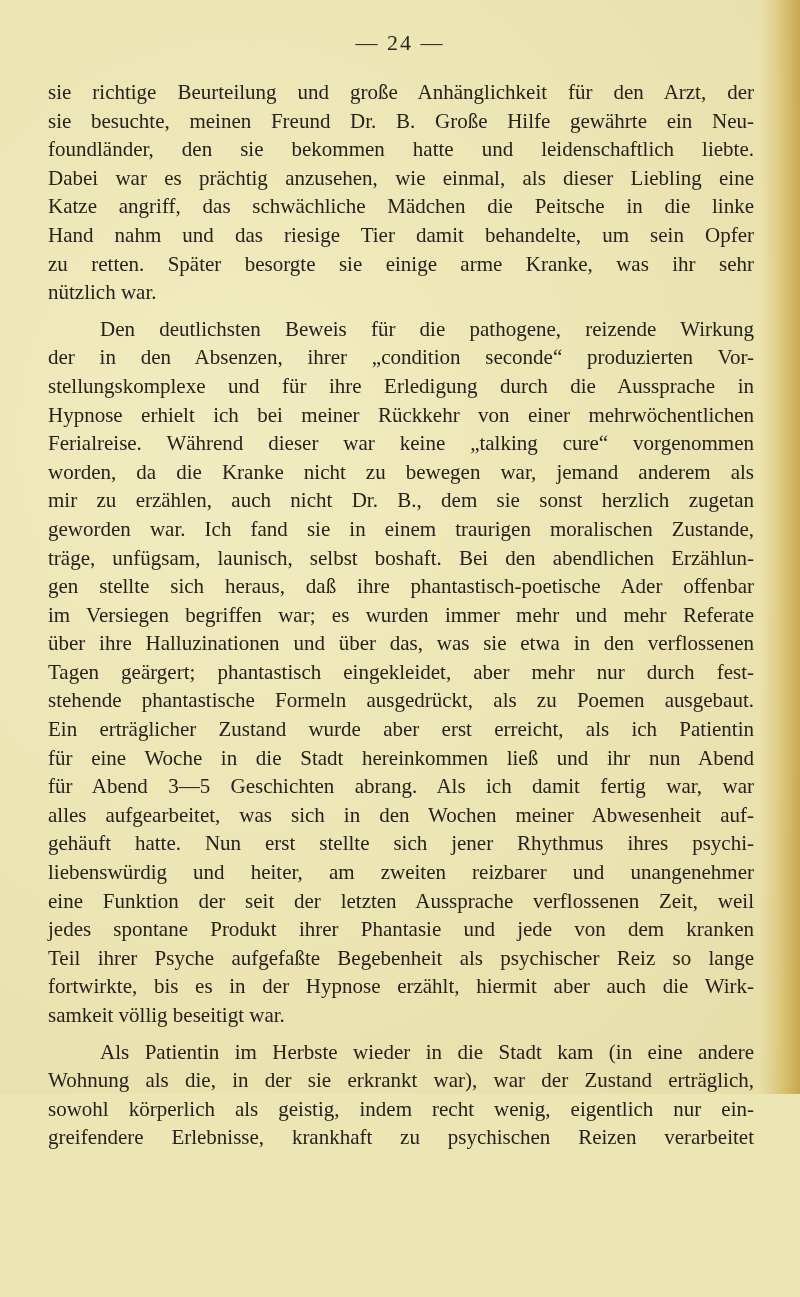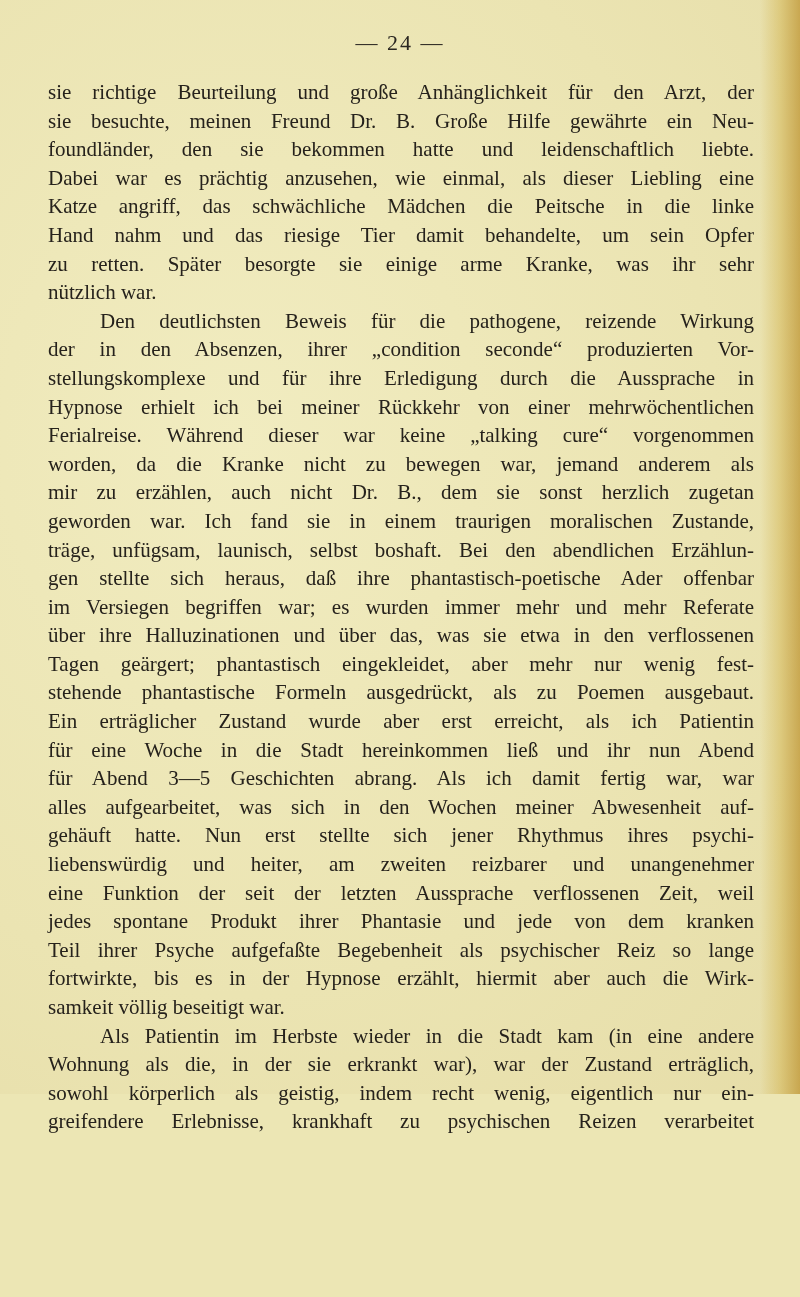--- a/index.html
+++ b/index.html
@@ -50,20 +50,21 @@
       text-align: justify;
       text-align-last: justify;
       height: 28.6px;
       overflow: visible;
     }
     .line.last {
       text-align-last: left;
     }
     .line.indent {
       padding-left: 52px;
+      margin-top: 8px;
     }
   </style>
 </head>
 <body>
 
 <div class="page">
   <div class="page-number">— 24 —</div>
   <div class="text-block" id="text-block">
       <div>
         <span class="line">sie richtige Beurteilung und große Anhänglichkeit für den Arzt, der</span>
@@ -81,21 +82,21 @@
         <span class="line">stellungskomplexe und für ihre Erledigung durch die Aussprache in</span>
         <span class="line">Hypnose erhielt ich bei meiner Rückkehr von einer mehrwöchentlichen</span>
         <span class="line">Ferialreise. Während dieser war keine „talking cure“ vorgenommen</span>
         <span class="line">worden, da die Kranke nicht zu bewegen war, jemand anderem als</span>
         <span class="line">mir zu erzählen, auch nicht Dr. B., dem sie sonst herzlich zugetan</span>
         <span class="line">geworden war. Ich fand sie in einem traurigen moralischen Zustande,</span>
         <span class="line">träge, unfügsam, launisch, selbst boshaft. Bei den abendlichen Erzählun-</span>
         <span class="line">gen stellte sich heraus, daß ihre phantastisch-poetische Ader offenbar</span>
         <span class="line">im Versiegen begriffen war; es wurden immer mehr und mehr Referate</span>
         <span class="line">über ihre Halluzinationen und über das, was sie etwa in den verflossenen</span>
-        <span class="line">Tagen geärgert; phantastisch eingekleidet, aber mehr nur wenig fest-</span>
+        <span class="line">Tagen geärgert; phantastisch eingekleidet, aber mehr nur durch fest-</span>
         <span class="line">stehende phantastische Formeln ausgedrückt, als zu Poemen ausgebaut.</span>
         <span class="line">Ein erträglicher Zustand wurde aber erst erreicht, als ich Patientin</span>
         <span class="line">für eine Woche in die Stadt hereinkommen ließ und ihr nun Abend</span>
         <span class="line">für Abend 3—5 Geschichten abrang. Als ich damit fertig war, war</span>
         <span class="line">alles aufgearbeitet, was sich in den Wochen meiner Abwesenheit auf-</span>
         <span class="line">gehäuft hatte. Nun erst stellte sich jener Rhythmus ihres psychi-</span>
         <span class="line">liebenswürdig und heiter, am zweiten reizbarer und unangenehmer</span>
         <span class="line">eine Funktion der seit der letzten Aussprache verflossenen Zeit, weil</span>
         <span class="line">jedes spontane Produkt ihrer Phantasie und jede von dem kranken</span>
         <span class="line">Teil ihrer Psyche aufgefaßte Begebenheit als psychischer Reiz so lange</span>

